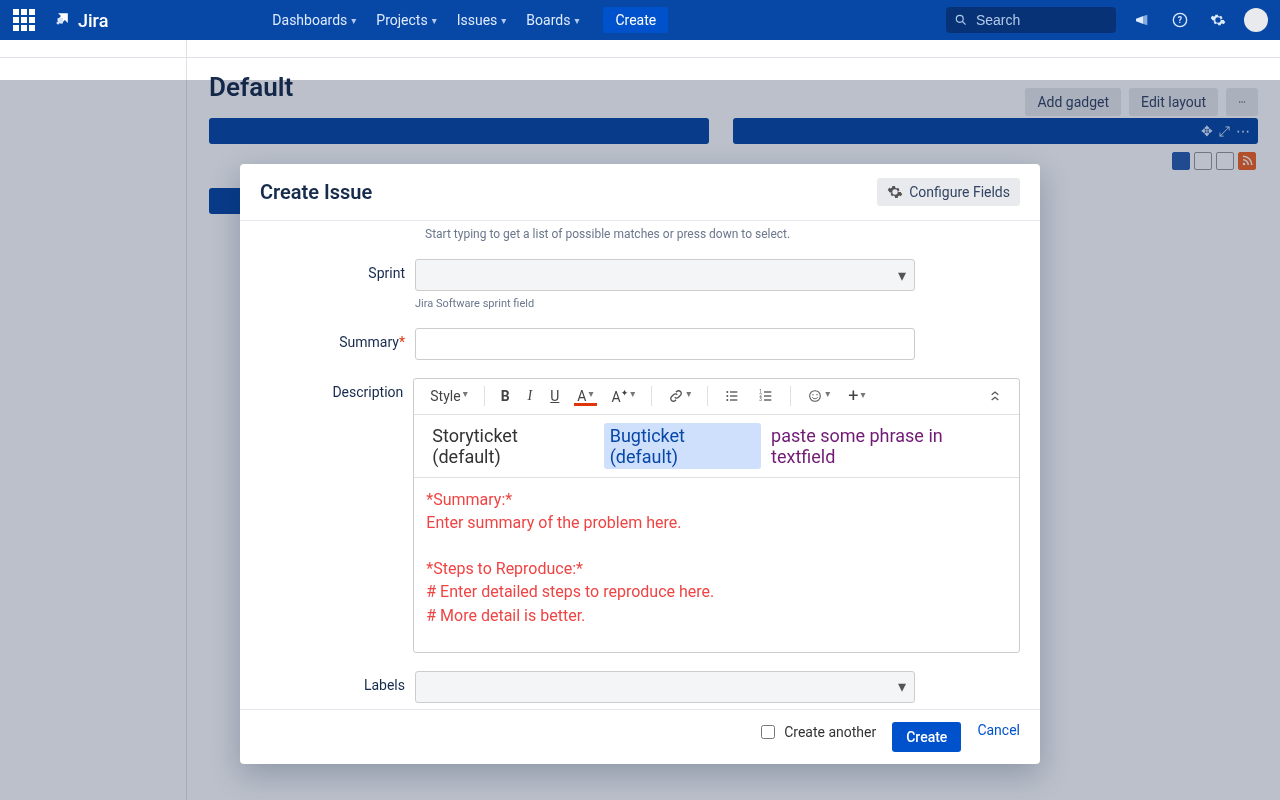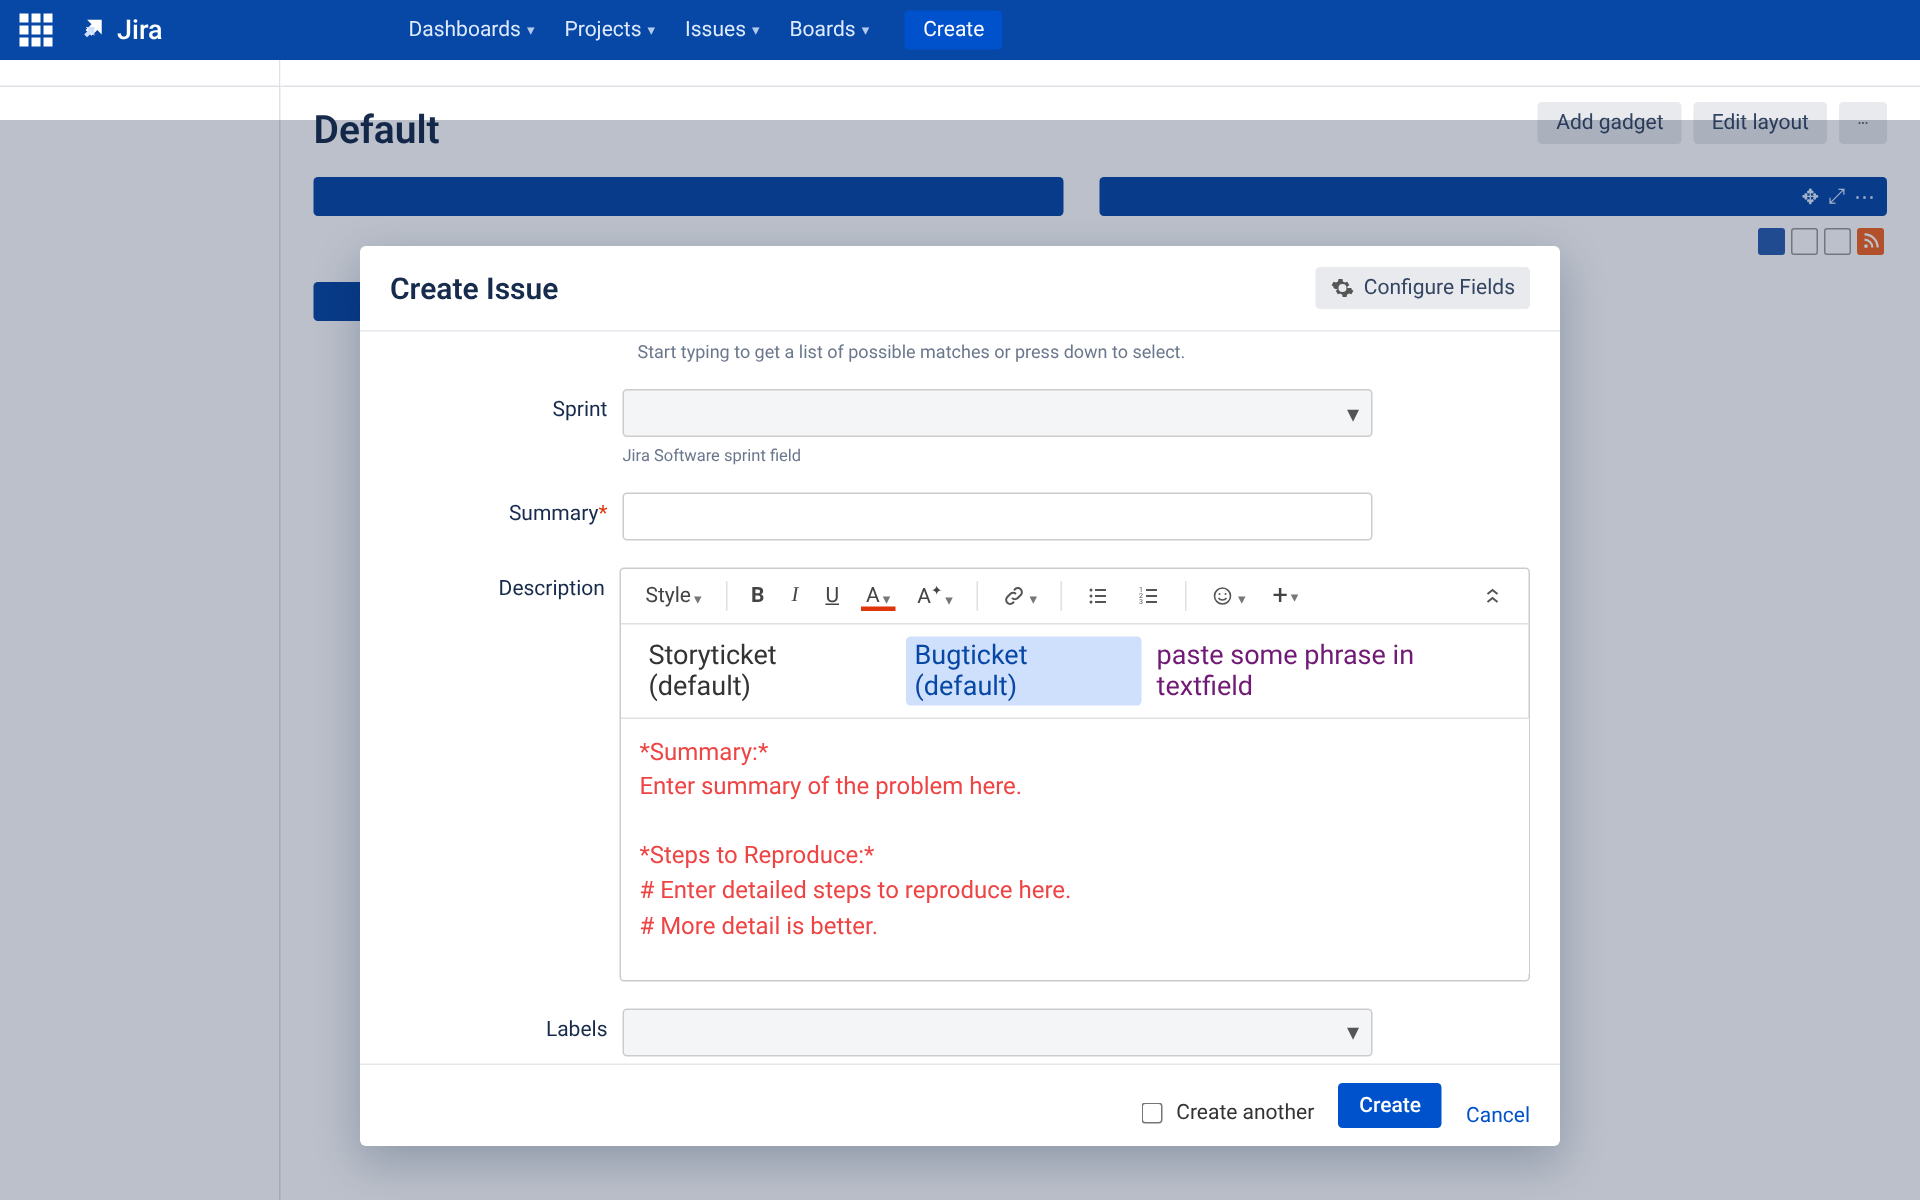--- a/index.html
+++ b/index.html
@@ -55,21 +55,21 @@
   .search-box input { background:transparent; border:0; outline:0; color:#deebff; font-size:14px; width:100%; }
   .search-box input::placeholder { color:#b3c9e8; }
   .nav-icon { width:24px; height:24px; display:flex; align-items:center; justify-content:center; color:#deebff; cursor:pointer;}
   .avatar { width:24px; height:24px; border-radius:50%; background:#e8eaed; cursor:pointer;}
 
   
   .page-wrap { position:relative; height:760px; display:flex; }
   .left-rail { width:187px; border-right:1px solid #dfe1e6; background:#fff; }
   .hairline { height:18px; border-bottom:1px solid #dfe1e6; background:#fff; }
   .page-content { flex:1; padding: 12px 22px; position:relative; }
-  .page-header { display:flex; align-items:flex-start; gap:24px; }
+  .page-header { display:flex; align-items:flex-end; gap:24px; }
   .page-title { font-size:26px; font-weight:600; color:var(--text-dark); margin:4px 0 14px; }
   .header-actions { margin-left:auto; display:flex; gap:8px; }
   .ghost-btn { background:var(--gray-btn-bg); color:var(--gray-btn-text); padding:6px 12px; border-radius:3px; font-size:14px; cursor:pointer;}
   .dots-btn { width:32px; display:flex; align-items:center; justify-content:center; }
   .gadget-row { display:flex; gap:24px; margin-top:2px; }
   .gadget { height:26px; border-radius:3px; position:relative; }
   .gadget-left { width:500px; background:var(--jira-blue); }
   .gadget-right { flex:1; background:var(--jira-blue); display:flex; justify-content:flex-end; align-items:center; gap:10px; padding-right:8px; color:#deebff;}
   .gadget-icons { display:flex; gap:6px; font-size:14px; }
 
@@ -96,42 +96,42 @@
   .field-label { width:155px; text-align:right; padding-right:10px; font-size:14px; color:var(--text-dark); padding-top:6px;}
   .field-label .req { color:#de350b; }
   .field-control { flex:1; max-width:500px; }
   .select-like { width:100%; height:32px; background:var(--field-bg); border:1px solid #ccc; border-radius:3px; display:flex; align-items:center; justify-content:flex-end; padding:0 8px; color:#555; cursor:pointer;}
   .text-input { width:100%; height:32px; border:1px solid #ccc; border-radius:3px; padding:0 8px; font-size:14px; }
   .help { font-size:11px; color:var(--text-subtle); margin-top:6px; }
 
   .rte { border:1px solid #ccc; border-radius:3px; margin-top:0; overflow:hidden; width:614px;}
   .rte-toolbar { display:flex; align-items:center; gap:6px; padding:6px 10px; border-bottom:1px solid #e0e0e0; flex-wrap:wrap; font-size:14px;}
   .rte-toolbar .sep { width:1px; height:20px; background:#e0e0e0; margin:0 4px; }
-  .tbtn { padding:3px 6px; border-radius:3px; cursor:pointer; color:#444; display:flex; align-items:flex-end; gap:2px;}
+  .tbtn { padding:3px 6px; border-radius:3px; cursor:pointer; color:#444; display:flex; align-items:flex-start; gap:2px;}
   .tbtn .chev { font-size:10px; color:#777;}
   .tbtn.bold{ font-weight:700; }
   .tbtn.italic{ font-style:italic; font-family:Georgia, serif;}
   .tbtn.underline{ text-decoration:underline;}
   .tbtn.color-a { position:relative; }
   .tbtn.color-a .bar { position:absolute; left:3px; right:3px; bottom:1px; height:3px; background:#de350b;}
   .rte-toolbar .collapse { margin-left:auto; }
 
   .rte-templates { display:flex; align-items:center; gap:10px; padding:8px 12px; border-bottom:1px solid #e0e0e0; font-size:18px;}
   .rte-templates .tpl { padding:2px 6px; border-radius:3px; cursor:pointer; color:#333;}
   .rte-templates .tpl.selected { background:var(--selected-template-bg); color:#0747A6; }
   .rte-templates .hint { color:#701a75; }
 
   .rte-text { width:100%; height:170px; border:0; resize:none; padding:10px 12px; font-size:16px; font-family:inherit; color:#ef4444; outline:none; line-height:1.45;}
   .rte-footer { display:flex; align-items:center; padding:8px 10px; gap:6px; border-top:1px solid #e0e0e0;}
   .mode-btn { padding:5px 12px; border-radius:3px; font-size:14px; cursor:pointer;}
   .mode-btn.visual { background:var(--gray-btn-bg); color:#333;}
   .mode-btn.text { background:var(--dark-btn); color:#fff;}
   .rte-footer .undo-redo { margin-left:auto; display:flex; gap:10px; color:#aaa; font-size:18px;}
 
-  .modal-footer { border-top:1px solid var(--modal-border); padding:12px 20px; display:flex; align-items:flex-end; justify-content:flex-end; gap:16px; font-size:14px;}
+  .modal-footer { border-top:1px solid var(--modal-border); padding:12px 20px; display:flex; align-items:flex-start; justify-content:flex-end; gap:16px; font-size:14px;}
   .chk { display:flex; align-items:center; gap:6px; color:#333;}
   .chk input { width:14px; height:14px;}
   .primary-btn { background:var(--primary-btn); color:#fff; padding:7px 14px; border-radius:3px; cursor:pointer; font-weight:500;}
   .cancel-link { color:var(--link); cursor:pointer; }
 
   svg.ico { width:16px; height:16px; }
 </style>
 </head>
 <body>
 
@@ -168,20 +168,47 @@
         <span>Issues</span>
         <span class="chev">▾</span>
       </div>
     <div class="nav-link">
         <span>Boards</span>
         <span class="chev">▾</span>
       </div>
   </div>
   <div class="create-btn">Create</div>
 
+  <div class="nav-right">
+    <div class="search-box">
+      <svg class="ico" viewBox="0 0 24 24">
+          <circle cx="10" cy="10" r="6" stroke="#b3c9e8" stroke-width="2" fill="none"></circle>
+          <line x1="15" y1="15" x2="20" y2="20" stroke="#b3c9e8" stroke-width="2"></line>
+        </svg>
+      <input placeholder="Search" style="">
+    </div>
+    <div class="nav-icon">
+      <svg class="ico" viewBox="0 0 24 24" fill="#deebff">
+          <path d="M3 10 L14 6 L14 18 L3 14 Z"></path>
+          <path d="M14 6 L20 4 L20 20 L14 18 Z" opacity=".6"></path>
+        </svg>
+    </div>
+    <div class="nav-icon">
+      <svg class="ico" viewBox="0 0 24 24">
+          <circle cx="12" cy="12" r="10" fill="none" stroke="#deebff" stroke-width="2"></circle>
+          <text x="12" y="17" text-anchor="middle" font-size="13" fill="#deebff" font-weight="700">?</text>
+        </svg>
+    </div>
+    <div class="nav-icon">
+      <svg class="ico" viewBox="0 0 24 24" fill="#deebff">
+          <path d="M12 8a4 4 0 100 8 4 4 0 000-8zm9 4a7 7 0 01-.1 1.2l2 1.6-2 3.4-2.4-.8a7 7 0 01-2 .1l-.4 2.5h-4l-.4-2.5a7 7 0 01-2-.1l-2.4.8-2-3.4 2-1.6A7 7 0 013 12a7 7 0 01.1-1.2l-2-1.6 2-3.4 2.4.8a7 7 0 012-.1L8 4h4l.4 2.5a7 7 0 012 .1l2.4-.8 2 3.4-2 1.6c0 .4.1.8.1 1.2z"></path>
+        </svg>
+    </div>
+    <div class="avatar"></div>
+  </div>
 </div>
 
 <div class="page-wrap">
   <div style="flex:0 0 100%; display:flex;">
     <div class="left-rail">
       <div class="hairline"></div>
     </div>
     <div class="page-content">
       <div class="hairline" style="margin:-12px -22px 10px;"></div>
       <div class="page-header">

